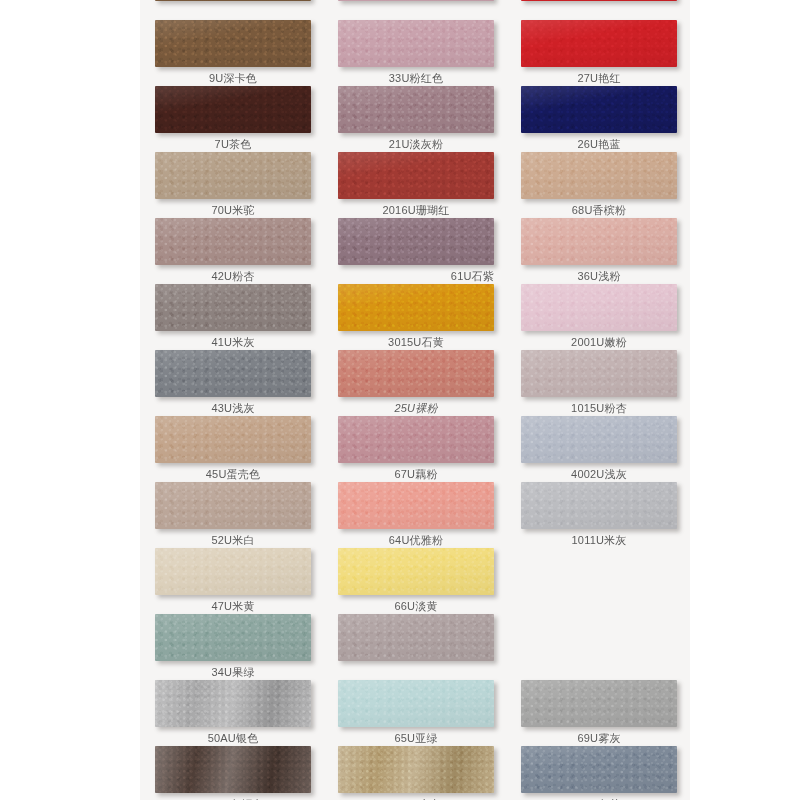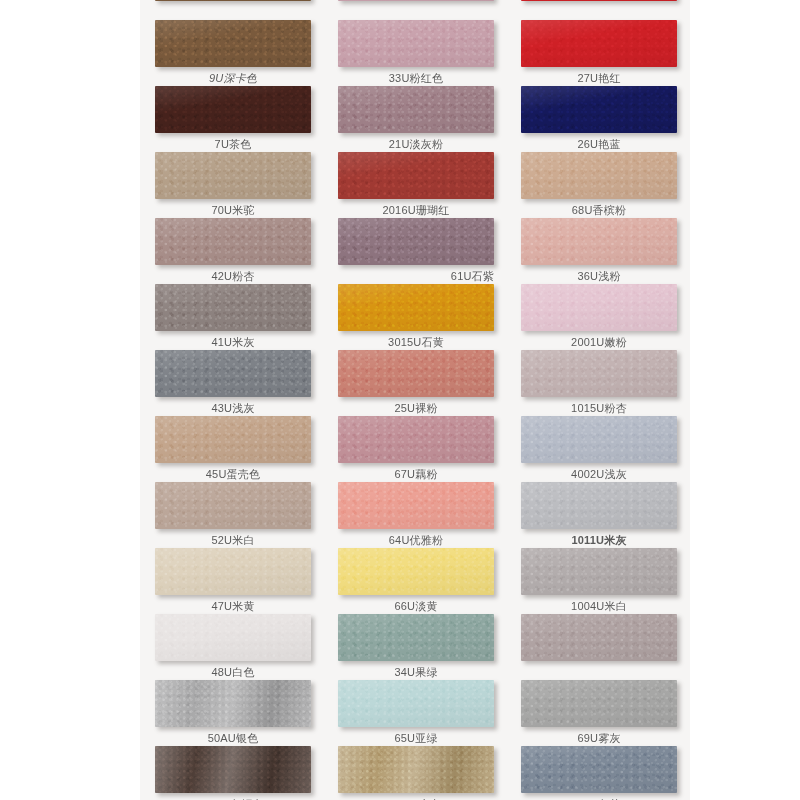--- a/index.html
+++ b/index.html
@@ -131,21 +131,21 @@
             <div class="label" style="color: rgb(90, 90, 90);"></div>
           </div>
           <div class="cell">
             <div class="chip" style="background-color: rgb(207, 32, 38);"></div>
             <div class="label" style="color: rgb(90, 90, 90);"></div>
           </div>
         </div>
         <div class="swatch-row">
           <div class="cell">
             <div class="chip" style="background-color: rgb(122, 90, 60);"></div>
-            <div class="label" style="color: rgb(90, 90, 90); font-style: italic;">9U深卡色</div>
+            <div class="label" style="color: rgb(90, 90, 90);">9U深卡色</div>
           </div>
           <div class="cell">
             <div class="chip" style="background-color: rgb(201, 162, 173);"></div>
             <div class="label" style="color: rgb(90, 90, 90);">33U粉红色</div>
           </div>
           <div class="cell">
             <div class="chip" style="background-color: rgb(207, 32, 38);"></div>
             <div class="label" style="color: rgb(90, 90, 90);">27U艳红</div>
           </div>
         </div>
@@ -205,21 +205,21 @@
             <div class="label" style="color: rgb(90, 90, 90);">2001U嫩粉</div>
           </div>
         </div>
         <div class="swatch-row">
           <div class="cell">
             <div class="chip" style="background-color: rgb(126, 130, 136);"></div>
             <div class="label" style="color: rgb(90, 90, 90);">43U浅灰</div>
           </div>
           <div class="cell">
             <div class="chip" style="background-color: rgb(203, 130, 116);"></div>
-            <div class="label" style="color: rgb(90, 90, 90);">25U裸粉</div>
+            <div class="label" style="color: rgb(90, 90, 90); font-style: italic;">25U裸粉</div>
           </div>
           <div class="cell">
             <div class="chip" style="background-color: rgb(195, 179, 179);"></div>
             <div class="label" style="color: rgb(90, 90, 90);">1015U粉杏</div>
           </div>
         </div>
         <div class="swatch-row">
           <div class="cell">
             <div class="chip" style="background-color: rgb(196, 166, 141);"></div>
             <div class="label" style="color: rgb(90, 90, 90);">45U蛋壳色</div>
@@ -237,42 +237,34 @@
           <div class="cell">
             <div class="chip" style="background-color: rgb(188, 167, 154);"></div>
             <div class="label" style="color: rgb(90, 90, 90);">52U米白</div>
           </div>
           <div class="cell">
             <div class="chip" style="background-color: rgb(236, 160, 148);"></div>
             <div class="label" style="color: rgb(90, 90, 90);">64U优雅粉</div>
           </div>
           <div class="cell">
             <div class="chip" style="background-color: rgb(188, 189, 193);"></div>
-            <div class="label" style="color: rgb(90, 90, 90); font-weight: bold;">1011U米灰</div>
+            <div class="label" style="color: rgb(90, 90, 90);">1011U米灰</div>
           </div>
         </div>
         <div class="swatch-row">
           <div class="cell">
             <div class="chip" style="background-color: rgb(222, 210, 189);"></div>
             <div class="label" style="color: rgb(90, 90, 90);">47U米黄</div>
           </div>
           <div class="cell">
             <div class="chip" style="background-color: rgb(242, 221, 128);"></div>
             <div class="label" style="color: rgb(90, 90, 90);">66U淡黄</div>
           </div>
-          <div class="cell">
-            <div class="chip" style="background-color: rgb(179, 173, 173);"></div>
-            <div class="label" style="color: rgb(90, 90, 90);">1004U米白</div>
-          </div>
-        </div>
-        <div class="swatch-row">
-          <div class="cell">
-            <div class="chip" style="background-color: rgb(232, 228, 227);"></div>
-            <div class="label" style="color: rgb(90, 90, 90);">48U白色</div>
-          </div>
+        </div>
+        <div class="swatch-row">
           <div class="cell">
             <div class="chip" style="background-color: rgb(143, 168, 162);"></div>
             <div class="label" style="color: rgb(90, 90, 90);">34U果绿</div>
           </div>
           <div class="cell">
             <div class="chip" style="background-color: rgb(176, 163, 163);"></div>
             <div class="label" style="color: rgb(90, 90, 90); margin-top: 37px;">44U浅米色</div>
           </div>
         </div>
         <div class="swatch-row">

